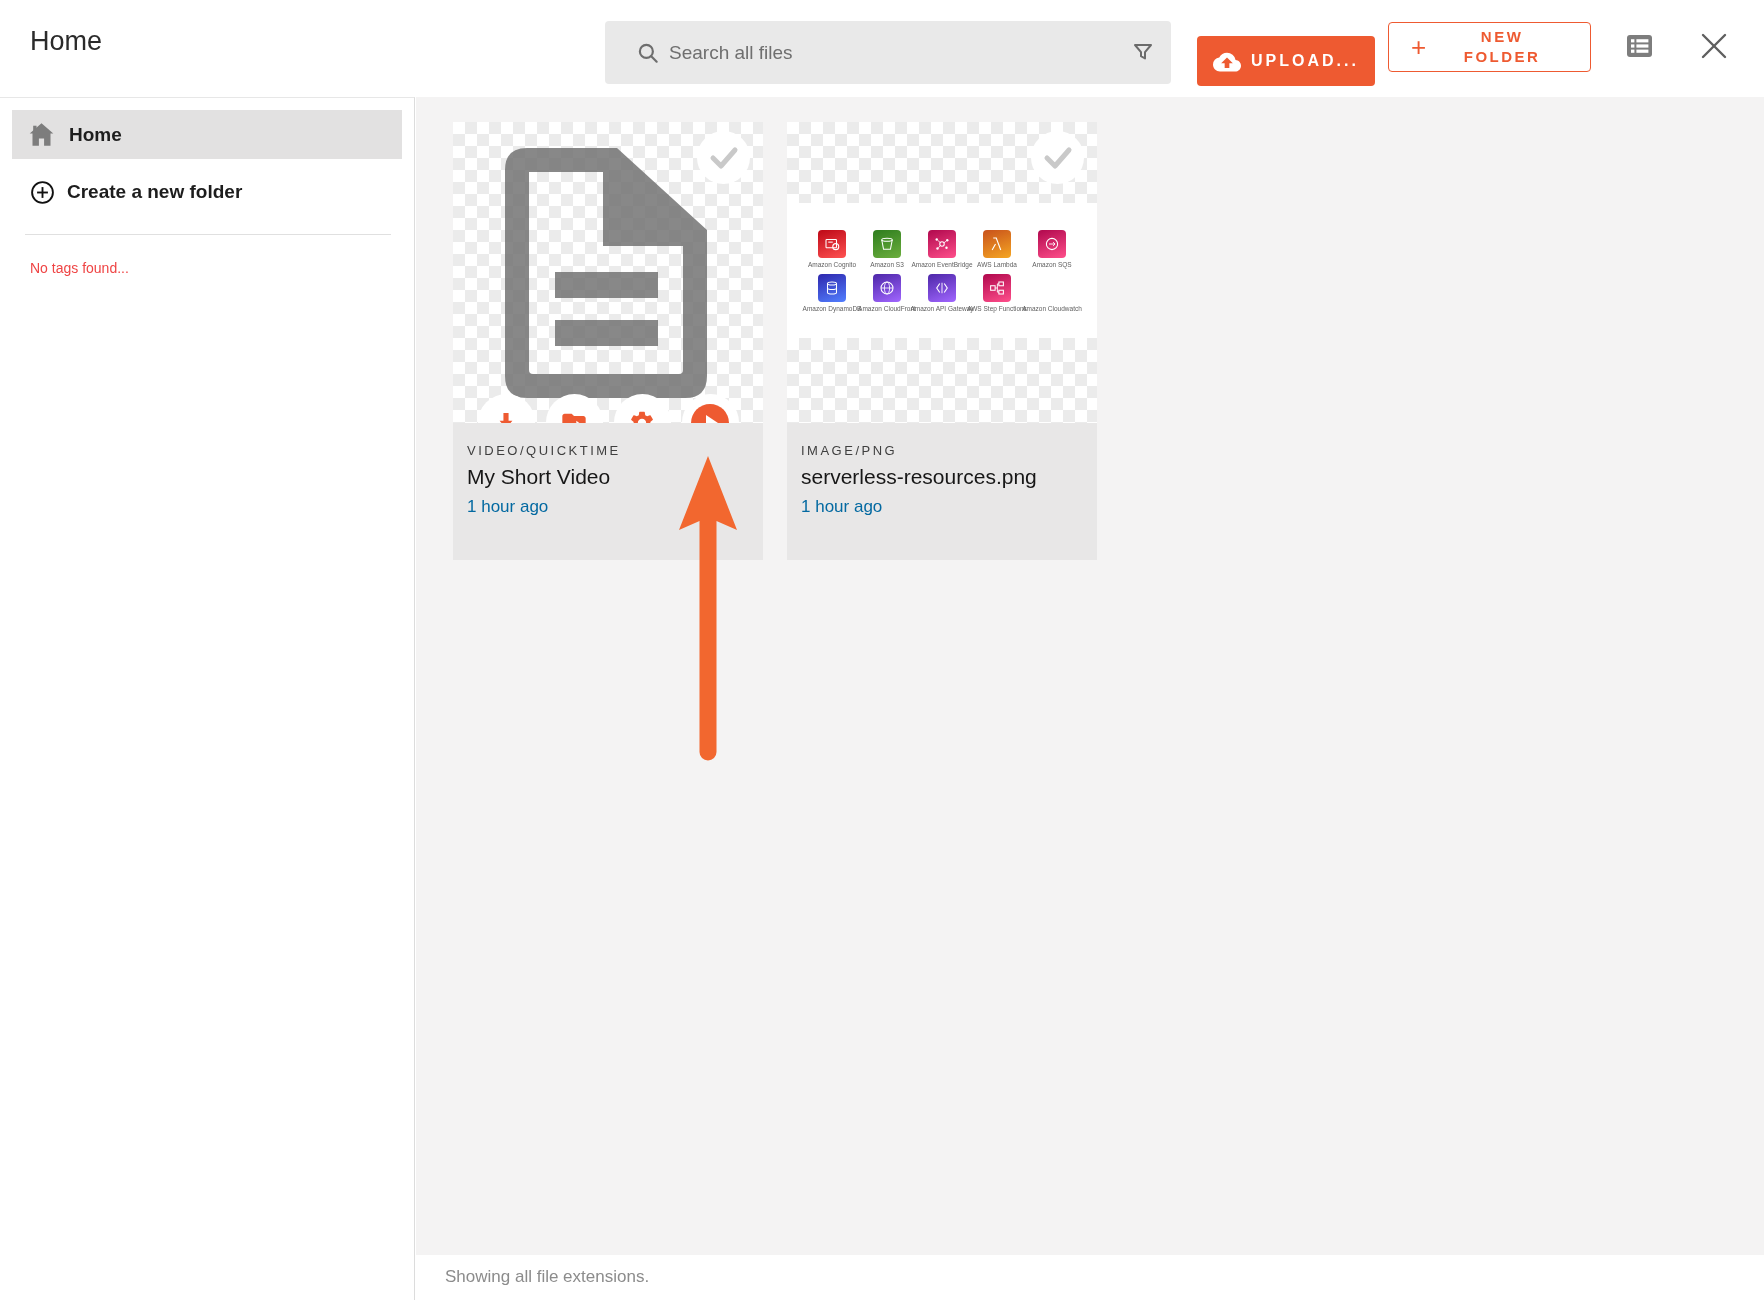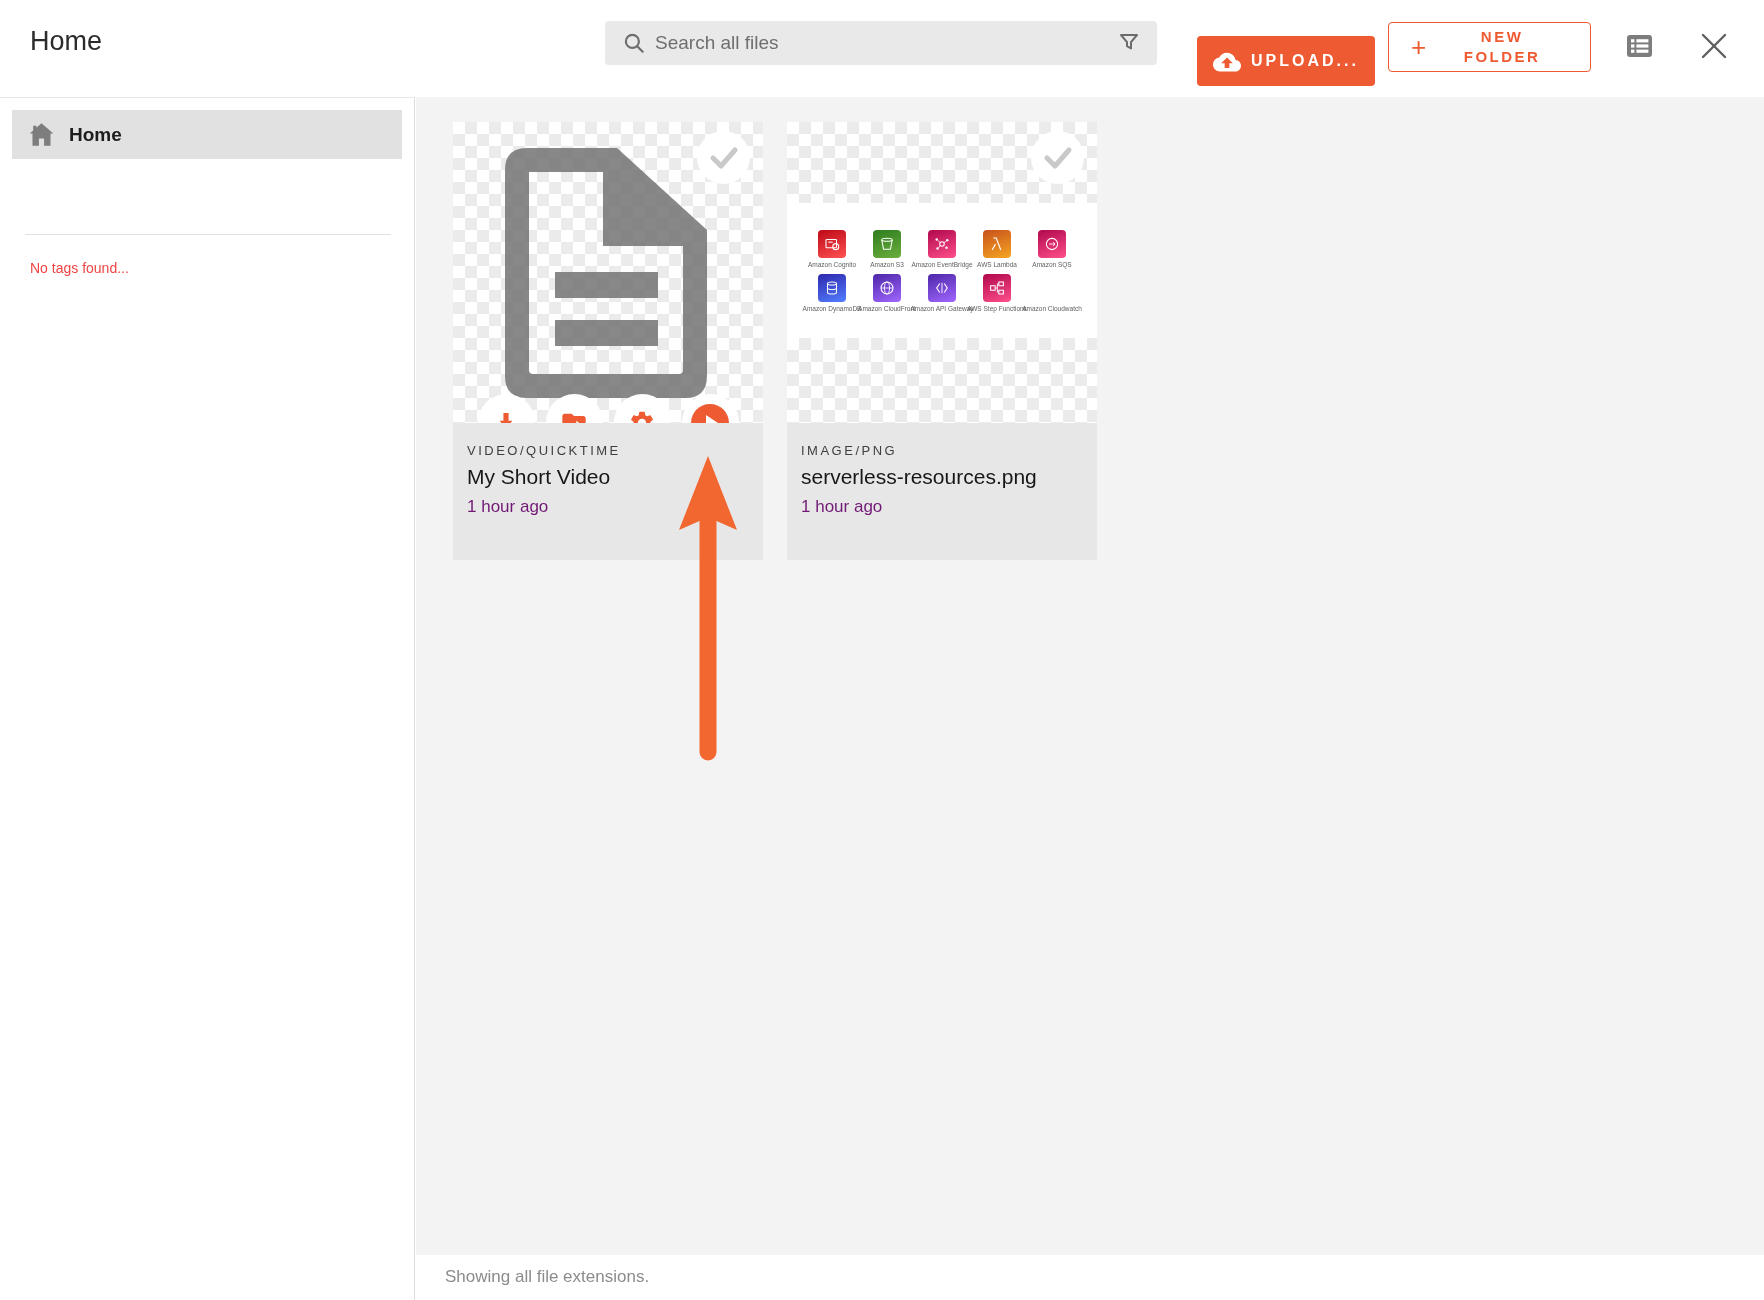--- a/index.html
+++ b/index.html
@@ -3,22 +3,22 @@
 <meta charset="utf-8">
 <style>
   html,body{margin:0;padding:0;}
   body{width:1764px;height:1300px;position:relative;overflow:hidden;
        font-family:"Liberation Sans",sans-serif;background:#fff;
        -webkit-font-smoothing:antialiased;}
 
   
   .header{position:absolute;left:0;top:0;width:1764px;height:97px;background:#fff;}
   .page-title{position:absolute;left:30px;top:26px;font-size:27px;color:#2b2b2b;}
-  .searchbar{position:absolute;left:605px;top:21px;width:552px;height:44px;
-             background:#e9e9e9;border-radius:4px;display:flex;align-items:center;}
+  .searchbar{position:absolute;left:605px;top:21px;width:552px;height:63px;
+             background:#e9e9e9;border-radius:4px;display:flex;align-items:center;padding-left:14px;}
   .searchbar svg{flex:0 0 auto;}
   .search-input{flex:1;border:none;background:transparent;outline:none;
                 font-family:"Liberation Sans",sans-serif;font-size:19px;color:#333;
                 padding:0 8px;}
   .search-input::placeholder{color:#6f6f6f;opacity:1;}
   .btn-upload{position:absolute;left:1197px;top:36px;width:178px;height:50px;
               background:#ee5a31;border:none;border-radius:4px;display:flex;
               align-items:center;justify-content:center;gap:10px;cursor:pointer;}
   .btn-upload span{color:#fff;font-size:16px;font-weight:600;letter-spacing:3px;}
   .btn-newfolder{position:absolute;left:1388px;top:22px;width:203px;height:50px;
@@ -53,21 +53,21 @@
   .card.c2{left:371px;}
   .thumb{position:absolute;left:0;top:0;width:310px;height:301px;background-color:#fff;
          background-image:
            linear-gradient(45deg,#ebebeb 25%,transparent 25%,transparent 75%,#ebebeb 75%),
            linear-gradient(45deg,#ebebeb 25%,transparent 25%,transparent 75%,#ebebeb 75%);
          background-size:24px 24px;background-position:0 0,12px 12px;}
   .meta{position:absolute;left:0;top:301px;width:310px;height:137px;background:#e8e7e7;
         box-sizing:border-box;padding:20px 14px 0 14px;}
   .meta .type{font-size:13px;letter-spacing:2.5px;color:#3f3f3f;font-weight:500;}
   .meta .title{font-size:21px;color:#171717;margin-top:7px;}
-  .meta .time{font-size:17px;color:#701a75;margin-top:8px;}
+  .meta .time{font-size:17px;color:#0369a1;margin-top:8px;}
   .check-badge{position:absolute;left:244px;top:9px;width:53px;height:53px;border-radius:50%;
                background:#fff;display:flex;align-items:center;justify-content:center;}
   .actions{position:absolute;left:0;top:272px;width:310px;height:58px;display:flex;
            justify-content:center;gap:11px;}
   .act-btn{width:57px;height:57px;border-radius:50%;background:#fff;border:none;padding:0;
            display:flex;align-items:center;justify-content:center;cursor:pointer;}
   .doc-icon{position:absolute;left:52px;top:26px;}
 
   
   .aws-band{position:absolute;left:0;top:81px;width:310px;height:135px;background:#fff;
@@ -136,20 +136,28 @@
 
 <div class="sidebar">
   <div class="side-home">
     <svg width="27" height="25" viewBox="0 0 24 22">
       <rect x="4.6" y="3.2" width="3" height="5" fill="#7d7d7d"></rect>
       <path fill="#7d7d7d" d="M12 1 L1.5 10 H4 V21 H9.7 V14.5 H14.3 V21 H20 V10 H22.5 Z"></path>
     </svg>
     <span class="lbl">Home</span>
   </div>
 
+  <div class="side-create">
+    <svg width="25" height="25" viewBox="0 0 24 24">
+      <circle cx="12" cy="12" r="10" fill="none" stroke="#111" stroke-width="1.8"></circle>
+      <line x1="12" y1="6.8" x2="12" y2="17.2" stroke="#111" stroke-width="1.8"></line>
+      <line x1="6.8" y1="12" x2="17.2" y2="12" stroke="#111" stroke-width="1.8"></line>
+    </svg>
+    <span class="lbl">Create a new folder</span>
+  </div>
 
   <div class="side-divider"></div>
 
   <div class="side-notags">No tags found...</div>
 </div>
 
 <div class="main">
 
   <div class="card c1">
     <div class="thumb">

